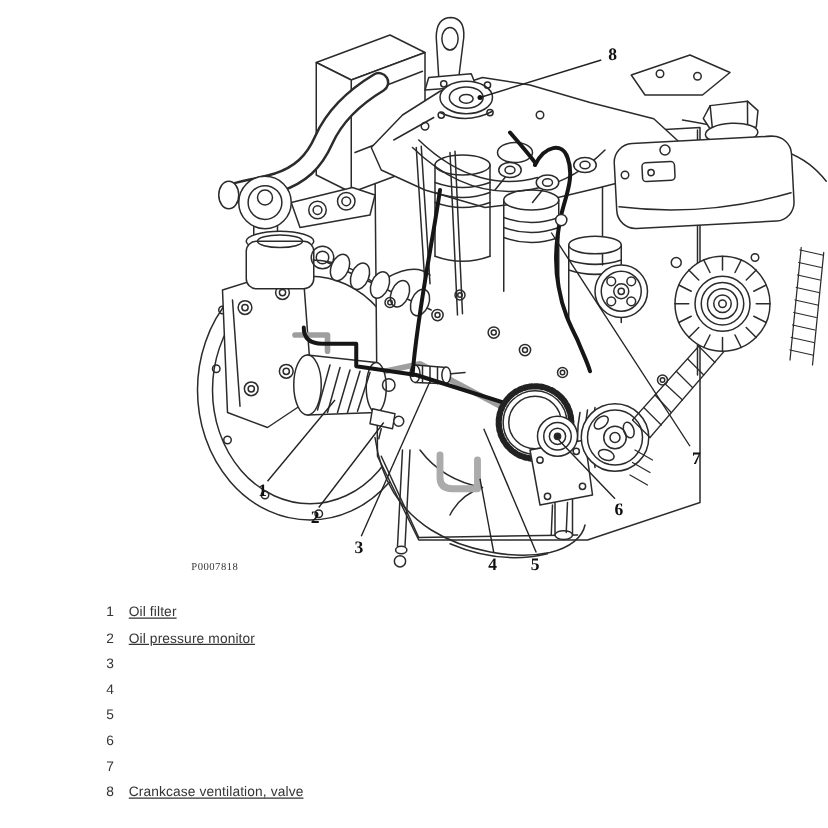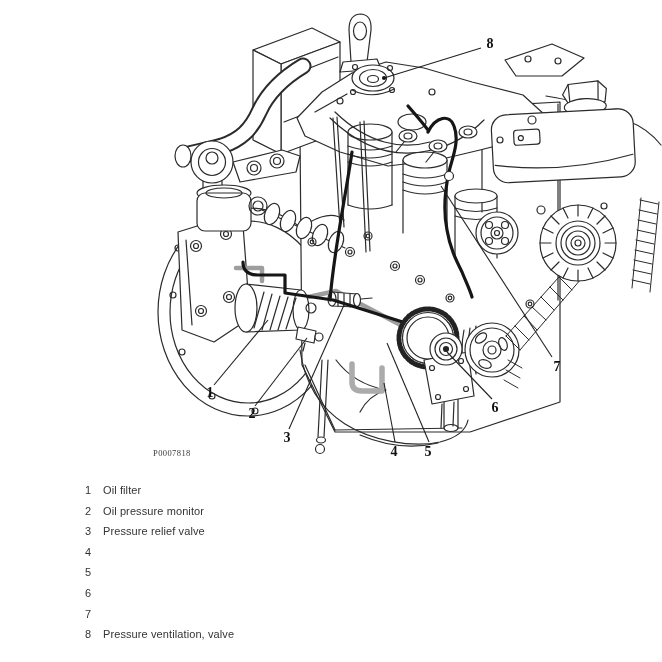--- a/index.html
+++ b/index.html
@@ -4,21 +4,21 @@
 <style>
   html,body{margin:0;padding:0;background:#fff;}
   .page{position:relative;width:662px;height:662px;background:#ffffff;overflow:hidden;
         font-family:"Liberation Sans",sans-serif;}
   .diagram-wrap{position:absolute;left:0;top:0;width:662px;height:470px;}
   svg{display:block;}
   .legend{position:absolute;left:85px;top:484px;width:480px;}
   .legend-row{display:flex;align-items:baseline;height:16px;margin-bottom:4.6px;
               font-size:11px;color:#343434;letter-spacing:.1px;}
   .legend-num{width:18px;flex:0 0 18px;}
-  .legend-label{flex:1;}
+  .legend-label{flex:1;text-decoration:underline;}
   .callout-text{font-family:"Liberation Serif",serif;font-weight:bold;font-size:14px;fill:#101010;}
   .figcode{font-family:"Liberation Serif",serif;font-size:8.5px;fill:#3a3a3a;letter-spacing:.4px;}
 </style>
 </head>
 <body>
 
 <div class="page">
   <div class="diagram-wrap">
     <svg width="662" height="470" viewBox="0 0 662 470">
       <g stroke="#2b2b2b" stroke-width="1.2" fill="none" stroke-linejoin="round" stroke-linecap="round">
@@ -342,32 +342,31 @@
     <div class="legend-row">
       <span class="legend-num">1</span>
       <span class="legend-label">Oil filter</span>
     </div>
     <div class="legend-row">
       <span class="legend-num">2</span>
       <span class="legend-label">Oil pressure monitor</span>
     </div>
     <div class="legend-row">
       <span class="legend-num">3</span>
-      <span class="legend-label">Pressure relief valve</span>
     </div>
     <div class="legend-row">
       <span class="legend-num">4</span>
     </div>
     <div class="legend-row">
       <span class="legend-num">5</span>
     </div>
     <div class="legend-row">
       <span class="legend-num">6</span>
     </div>
     <div class="legend-row">
       <span class="legend-num">7</span>
     </div>
     <div class="legend-row">
       <span class="legend-num">8</span>
-      <span class="legend-label">Pressure ventilation, valve</span>
+      <span class="legend-label">Crankcase ventilation, valve</span>
     </div>
   </div>
 </div>
 
 </body></html>

